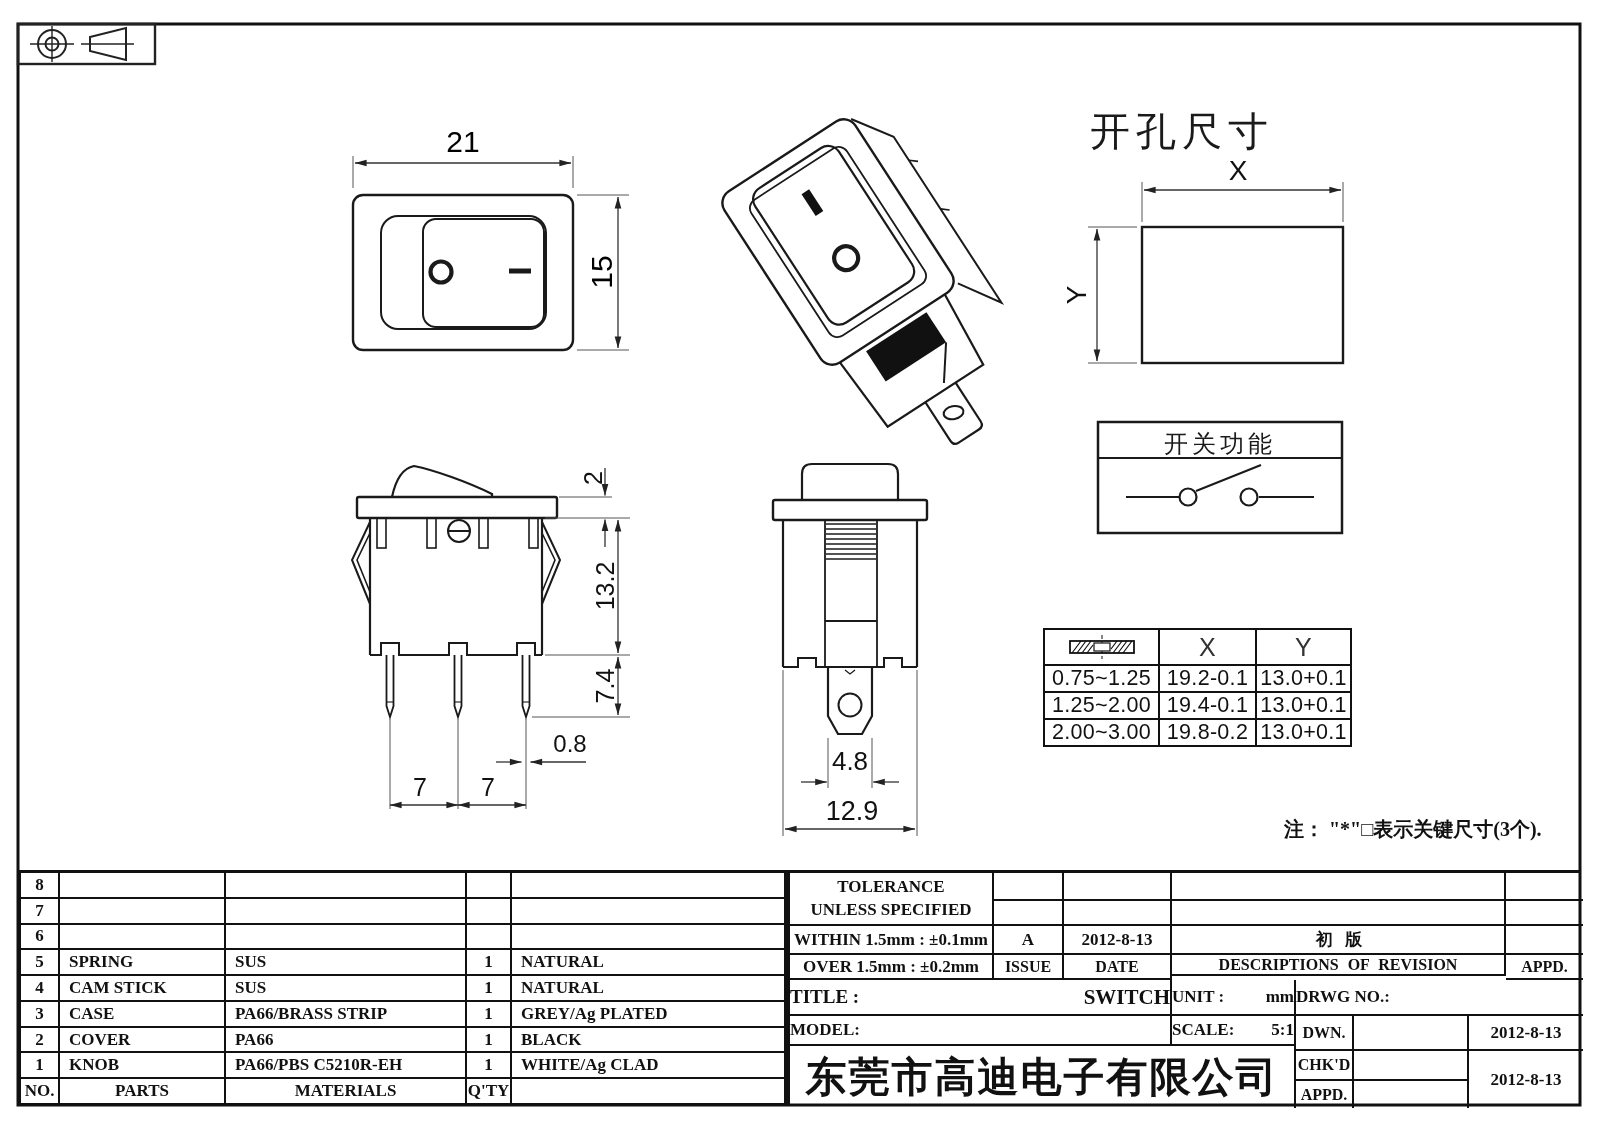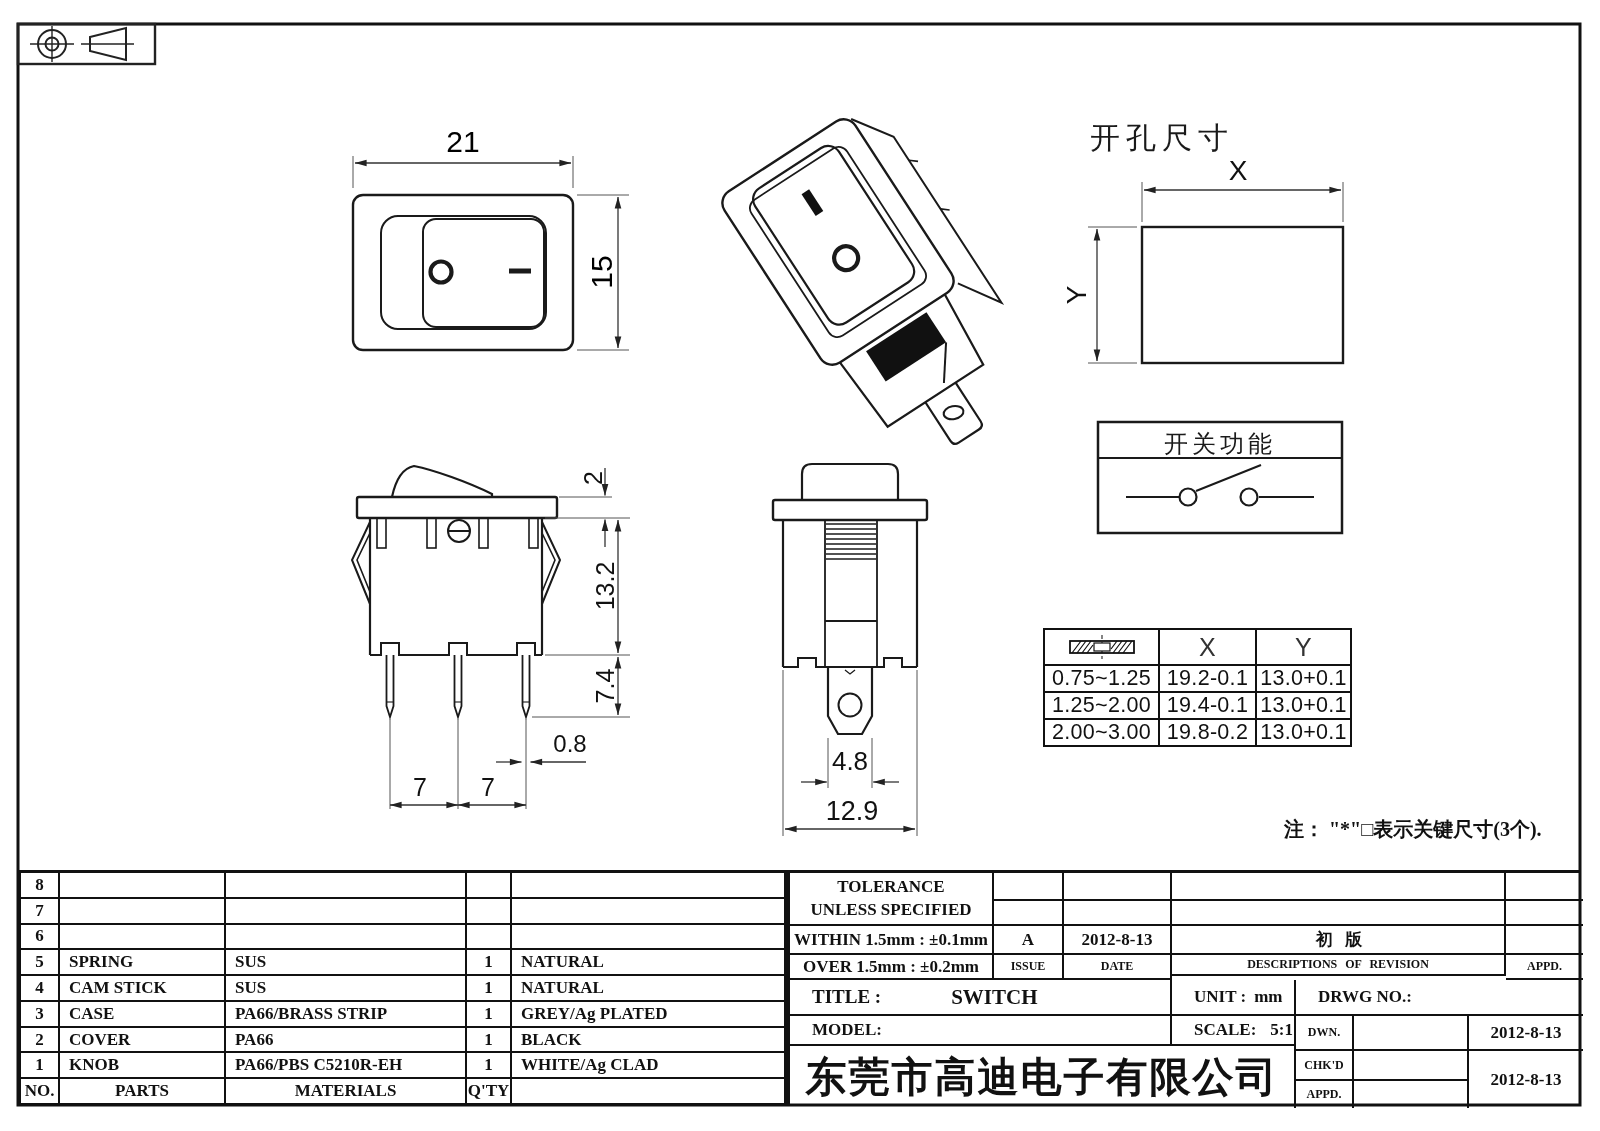--- a/index.html
+++ b/index.html
@@ -1,20 +1,20 @@
 <!DOCTYPE html>
 <html><head>
 <meta charset="utf-8">
 <style>
   html,body{margin:0;padding:0;background:#fff;}
   body{width:1600px;height:1131px;position:relative;font-family:"Liberation Sans",sans-serif;color:#111;overflow:hidden;}
   #sheet-svg{position:absolute;left:0;top:0;}
   .abs{position:absolute;box-sizing:border-box;}
   
-  .cn-title{font-size:30px;letter-spacing:6px;color:#1a1a1a;font-weight:500;margin-top:14px;}
+  .cn-title{font-size:40px;letter-spacing:6px;color:#1a1a1a;font-weight:500;}
   .fn-title{font-size:24px;letter-spacing:4px;text-align:center;color:#1a1a1a;font-weight:500;}
   .note{font-size:20px;font-weight:700;font-family:"Liberation Serif",serif;color:#111;}
   
   .ptab{left:1043px;top:628px;width:309px;height:119px;border:2.5px solid #111;display:grid;
         grid-template-columns:115px 97px 1fr;grid-template-rows:36px 1fr 1fr 1fr;}
   .ptab>div{border-right:2px solid #111;border-bottom:2px solid #111;display:flex;align-items:center;justify-content:center;
         font-size:21.5px;letter-spacing:.3px;}
   .ptab>div:nth-child(3n){border-right:none;}
   .ptab>div:nth-child(n+10){border-bottom:none;}
   .ptab .hxy{font-size:25px;color:#333;}
@@ -23,23 +23,23 @@
          grid-template-columns:39px 166px 241px 45px auto;grid-template-rows:repeat(9,1fr);
          font-family:"Liberation Serif",serif;font-weight:700;font-size:17px;}
   .parts>div{border-right:2px solid #111;border-bottom:2px solid #111;display:flex;align-items:center;padding:0 0 0 9px;}
   .parts>div:nth-child(5n){border-right:none;}
   .parts>div.cc{justify-content:center;padding:0;}
   
   .tblock{left:787px;top:870px;width:793px;height:235px;border:3px solid #111;border-bottom:none;border-right:none;
           font-family:"Liberation Serif",serif;font-weight:700;}
   .tb{position:absolute;box-sizing:border-box;border-right:2px solid #111;border-bottom:2px solid #111;
       display:flex;align-items:center;justify-content:center;font-size:17px;white-space:nowrap;}
-  .tb.lft{justify-content:flex-start;padding-left:22px;}
+  .tb.lft{justify-content:space-between;padding-left:0;}
   .tb.nb{border-bottom:none;} 
-  .sm{font-size:12px;}
+  .sm{font-size:16px;}
   .company{font-family:"Liberation Sans",sans-serif;font-weight:600;font-size:41px;letter-spacing:2px;}
 </style>
 </head>
 <body>
 
 <svg id="sheet-svg" width="1600" height="1131" viewBox="0 0 1600 1131">
   <defs>
     <marker id="ar" viewBox="0 0 12 8" refX="11.3" refY="4" markerWidth="13" markerHeight="8.6" orient="auto-start-reverse" markerUnits="userSpaceOnUse">
       <path d="M0.5,0.9 L11.5,4 L0.5,7.1 Z" fill="#222"></path>
     </marker>

